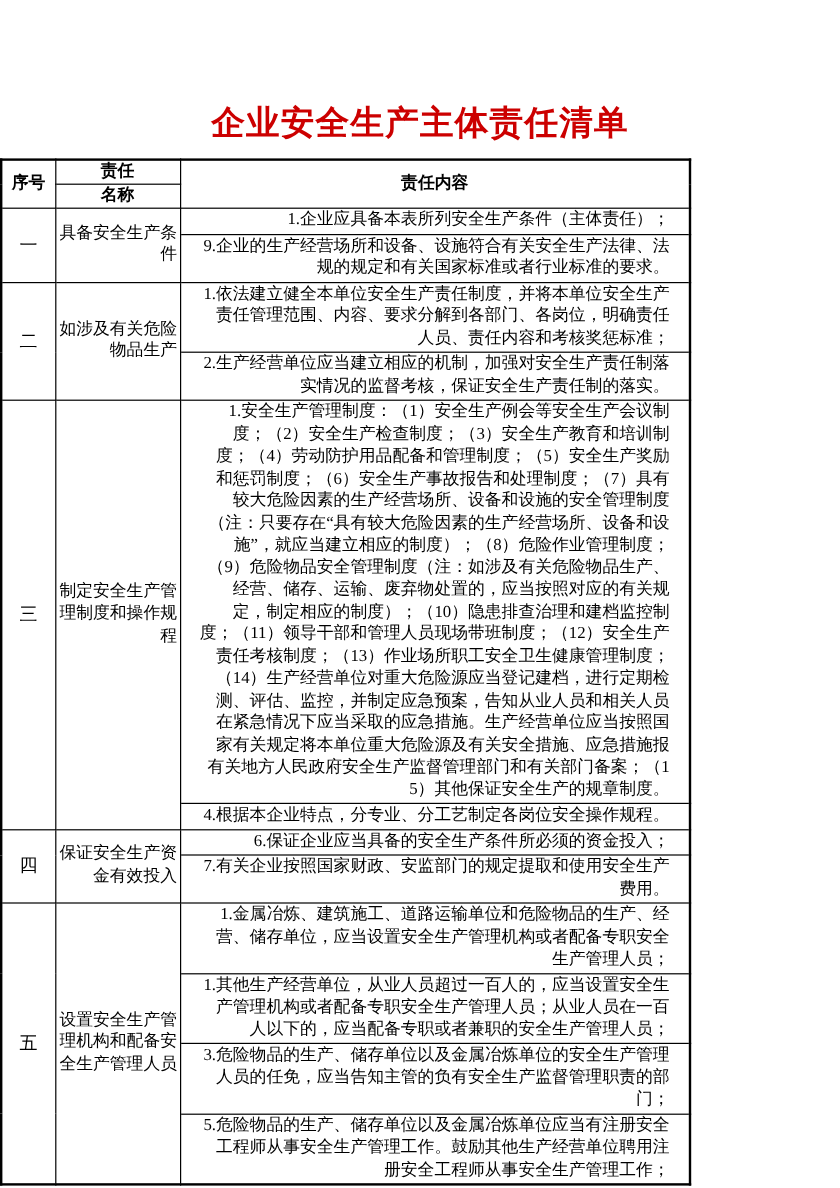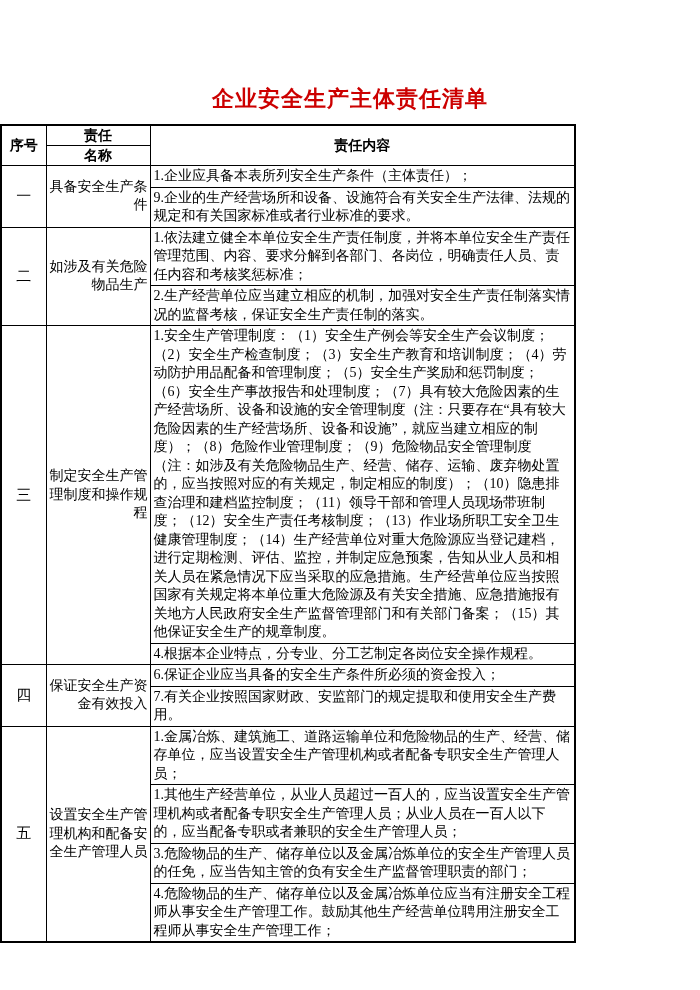--- a/index.html
+++ b/index.html
@@ -15,21 +15,21 @@
     font-family: "Liberation Serif", serif;
     color: #000000;
     overflow: hidden;
   }
   .doc-title {
     padding-top: 84px;
     margin: 0 0 10px 0;
     text-align: center;
     font-family: "Liberation Sans", sans-serif;
     font-weight: bold;
-    font-size: 22px;
+    font-size: 28px;
     letter-spacing: 1px;
     color: #cc0000;
   }
   table.resp-table {
     width: 574px;
     border-collapse: collapse;
     table-layout: fixed;
     border: 2px solid #000000;
   }
   .resp-table th, .resp-table td {
@@ -49,22 +49,22 @@
     text-align: center;
     font-size: 15px;
     padding: 0;
   }
   td.cell-name {
     text-align: right;
     padding: 0 2px;
     line-height: 18.5px;
   }
   td.cell-item {
-    text-align: left;
-    padding: 1px 3px;
+    text-align: right;
+    padding: 1px 16px;
     line-height: 18.5px;
     word-break: break-all;
   }
   col.c-no   { width: 45px; }
   col.c-name { width: 104px; }
   col.c-item { width: 425px; }
 </style>
 </head>
 <body>
 
@@ -131,19 +131,19 @@
         <td class="cell-name" rowspan="4">设置安全生产管理机构和配备安全生产管理人员</td>
         <td class="cell-item">1.金属冶炼、建筑施工、道路运输单位和危险物品的生产、经营、储存单位，应当设置安全生产管理机构或者配备专职安全生产管理人员；</td>
       </tr>
       <tr>
         <td class="cell-item">1.其他生产经营单位，从业人员超过一百人的，应当设置安全生产管理机构或者配备专职安全生产管理人员；从业人员在一百人以下的，应当配备专职或者兼职的安全生产管理人员；</td>
       </tr>
       <tr>
         <td class="cell-item">3.危险物品的生产、储存单位以及金属冶炼单位的安全生产管理人员的任免，应当告知主管的负有安全生产监督管理职责的部门；</td>
       </tr>
       <tr>
-        <td class="cell-item">4.危险物品的生产、储存单位以及金属冶炼单位应当有注册安全工程师从事安全生产管理工作。鼓励其他生产经营单位聘用注册安全工程师从事安全生产管理工作；</td>
+        <td class="cell-item">5.危险物品的生产、储存单位以及金属冶炼单位应当有注册安全工程师从事安全生产管理工作。鼓励其他生产经营单位聘用注册安全工程师从事安全生产管理工作；</td>
       </tr>
 
     </tbody>
   </table>
 
 </div>
 
 </body></html>

